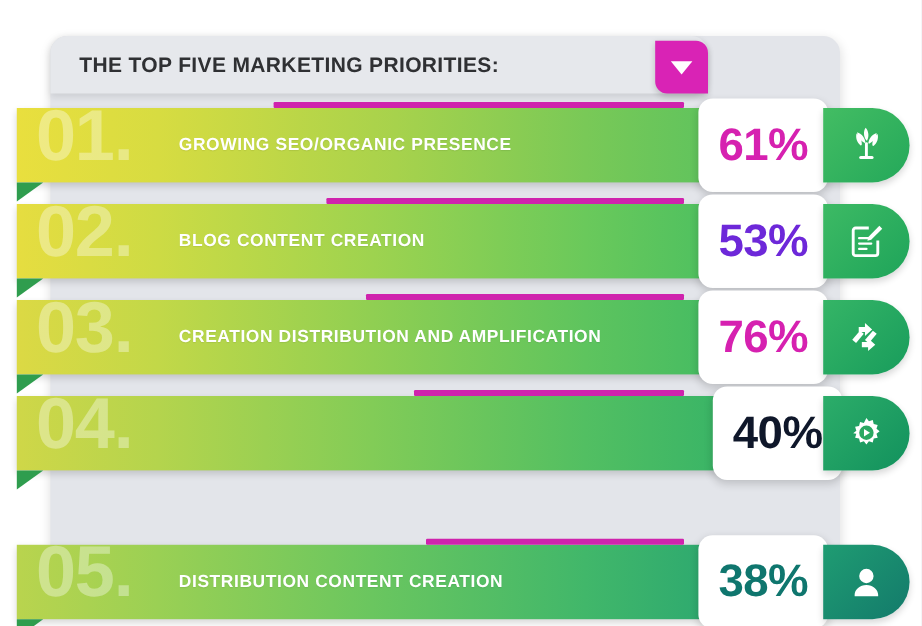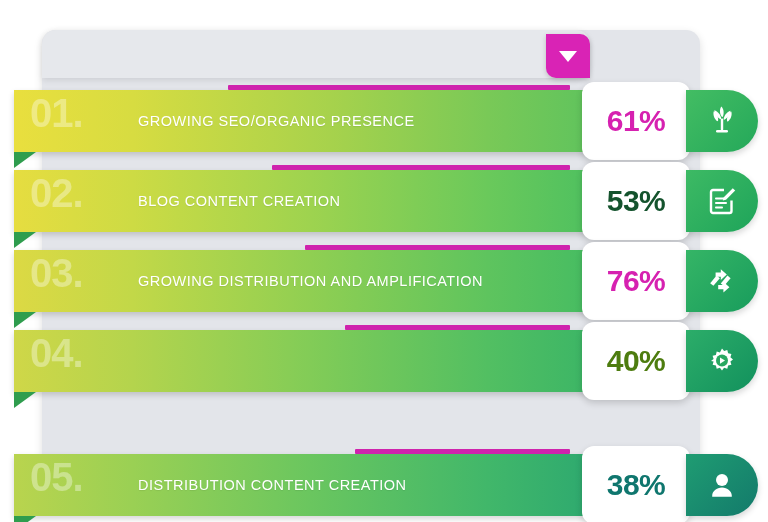--- a/index.html
+++ b/index.html
@@ -77,36 +77,36 @@
   .tail{
     position:absolute;
     left:0;top:62px;
     width:0;height:0;
     border-left:22px solid #2f9d4e;
     border-bottom:16px solid transparent;
   }
   .ghostnum{
     position:absolute;
     left:16px;top:-8px;
-    font-size:40px;
+    font-size:60px;
     font-weight:bold;
     line-height:62px;
     color:rgba(255,255,255,0.36);
     letter-spacing:-1px;
     pointer-events:none;
     user-select:none;
   }
   .row-label{
     position:absolute;
-    left:124px;top:0;
+    left:135px;top:0;
     height:62px;
     display:flex;align-items:center;
     color:#ffffff;
     font-size:14.5px;
-    font-weight:normal;
+    font-weight:bold;
     letter-spacing:0.5px;
     white-space:nowrap;
     text-shadow:0 1px 1px rgba(0,0,0,0.08);
   }
   
   .progress{
     position:absolute;
     top:-5px;
     height:5px;
     background:#cf23ad;
@@ -116,21 +116,21 @@
   .pct-box{
     position:absolute;
     top:-8px;
     left:568px;
     width:108px;height:78px;
     background:#ffffff;
     border-radius:12px;
     box-shadow:0 3px 7px rgba(0,0,0,0.16);
     display:flex;align-items:center;justify-content:center;
     color:#d621b0;
-    font-size:30px;
+    font-size:38px;
     font-weight:bold;
     letter-spacing:-0.5px;
   }
   
   .icon-cap{
     position:absolute;
     left:672px;top:0;
     width:72px;height:62px;
     border-radius:0 31px 31px 0;
     display:flex;align-items:center;justify-content:center;
@@ -139,20 +139,21 @@
   .icon-cap svg{display:block;}
 </style>
 </head>
 <body>
 
 <div id="stage">
 
   <div class="backdrop"></div>
 
   <div class="header-card"></div>
+  <div class="header-title">THE TOP FIVE MARKETING PRIORITIES:</div>
   <div class="header-tab">
     <span class="tri"></span>
   </div>
 
   <div id="rows-host">
       <div class="row" style="top: 90px;">
         <div class="ribbon" style="background: linear-gradient(90deg, rgb(233, 223, 62) 0%, rgb(215, 220, 65) 18%, rgb(167, 210, 76) 48%, rgb(121, 201, 87) 72%, rgb(76, 191, 98) 100%);"></div>
         <div class="tail"></div>
         <div class="progress" style="left: 214px; width: 342px; background: rgb(207, 35, 173);"></div>
         <div class="ghostnum">01.</div>
@@ -171,57 +172,57 @@
       </svg>
           </span>
         </div>
       </div>
       <div class="row" style="top: 170px; padding-left: 12px;">
         <div class="ribbon" style="background: linear-gradient(90deg, rgb(230, 221, 64) 0%, rgb(205, 219, 68) 18%, rgb(158, 211, 79) 45%, rgb(106, 201, 91) 72%, rgb(57, 186, 99) 100%);"></div>
         <div class="tail"></div>
         <div class="progress" style="left: 258px; width: 298px; background: rgb(207, 35, 173);"></div>
         <div class="ghostnum">02.</div>
         <div class="row-label">BLOG CONTENT CREATION</div>
-        <div class="pct-box" style="color: #14532d;">53%</div>
+        <div class="pct-box" style="color: #6d28d9;">53%</div>
         <div class="icon-cap" style="background: linear-gradient(135deg, rgb(61, 186, 100) 0%, rgb(30, 164, 90) 100%);">
           <span>
             <svg width="32" height="32" viewBox="0 0 32 32">
         <path fill="none" stroke="#ffffff" stroke-width="2.4" d="M25.5 15.5V26a2 2 0 0 1-2 2H7a2 2 0 0 1-2-2V7a2 2 0 0 1 2-2h11"></path>
         <rect fill="#ffffff" x="9" y="12.5" width="10" height="1.9" rx=".9"></rect>
         <rect fill="#ffffff" x="9" y="17" width="12" height="1.9" rx=".9"></rect>
         <rect fill="#ffffff" x="9" y="21.5" width="8" height="1.9" rx=".9"></rect>
         <path fill="#ffffff" d="M26.8 3.2l2.4 2.4-9.2 9.2-3.2.8.8-3.2z"></path>
       </svg>
           </span>
         </div>
       </div>
       <div class="row" style="top: 250px;">
         <div class="ribbon" style="background: linear-gradient(90deg, rgb(220, 217, 68) 0%, rgb(194, 216, 72) 18%, rgb(144, 207, 82) 45%, rgb(94, 196, 94) 72%, rgb(51, 182, 101) 100%);"></div>
         <div class="tail"></div>
         <div class="progress" style="left: 291px; width: 265px; background: rgb(207, 35, 173);"></div>
         <div class="ghostnum">03.</div>
-        <div class="row-label">GROWING DISTRIBUTION AND AMPLIFICATION</div>
+        <div class="row-label">CREATION DISTRIBUTION AND AMPLIFICATION</div>
         <div class="pct-box" style="color: rgb(214, 33, 176);">76%</div>
         <div class="icon-cap" style="background: linear-gradient(135deg, rgb(53, 181, 102) 0%, rgb(24, 156, 92) 100%);">
           <span>
             <svg width="32" height="32" viewBox="0 0 32 32">
         <path fill="#ffffff" d="M14.8 4.2l6 5.4-6 5.4v-3.3H9.6V7.5h5.2z"></path>
         <path fill="#ffffff" d="M17.4 16.8l6 5.4-6 5.4v-3.3h-5.2v-4.2h5.2z"></path>
         <path fill="#ffffff" d="M10.6 10.6l3.2 2.6-6.4 7.6-3.2-2.6z"></path>
         <path fill="#ffffff" d="M21.4 10.6l3.2 2.6-6.6 7.8-3.2-2.6z"></path>
       </svg>
           </span>
         </div>
       </div>
       <div class="row" style="top: 330px;">
         <div class="ribbon" style="background: linear-gradient(90deg, rgb(207, 215, 72) 0%, rgb(180, 212, 77) 18%, rgb(130, 204, 87) 45%, rgb(82, 191, 98) 72%, rgb(42, 174, 105) 100%);"></div>
         <div class="tail"></div>
         <div class="progress" style="left: 331px; width: 225px; background: rgb(207, 35, 173);"></div>
         <div class="ghostnum">04.</div>
-        <div class="pct-box" style="color: #4d7c0f;">40%</div>
+        <div class="pct-box" style="color: #0f172a; margin-left: 12px;">40%</div>
         <div class="icon-cap" style="background: linear-gradient(135deg, rgb(44, 173, 105) 0%, rgb(18, 145, 93) 100%);">
           <span>
             <svg width="32" height="32" viewBox="0 0 32 32">
         <path fill="#ffffff" d="M16 3.4l2.1 2.6 3.2-1 .8 3.3 3.3.8-1 3.2 2.6 2.1-2.6 2.1 1 3.2-3.3.8-.8 3.3-3.2-1-2.1 2.6-2.1-2.6-3.2 1-.8-3.3-3.3-.8 1-3.2L5 16l2.6-2.1-1-3.2 3.3-.8.8-3.3 3.2 1z"></path>
         <circle fill="#2aa862" cx="16" cy="15.6" r="6"></circle>
         <path fill="#ffffff" d="M14 12.4l5 3.2-5 3.2z"></path>
       </svg>
           </span>
         </div>
       </div>

